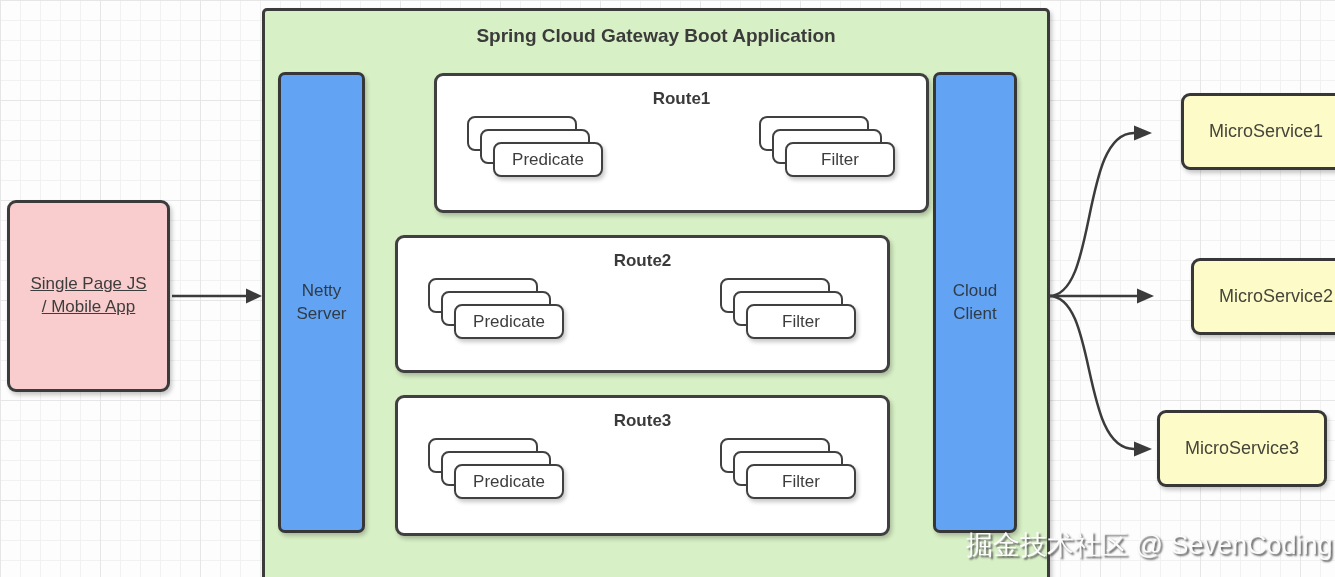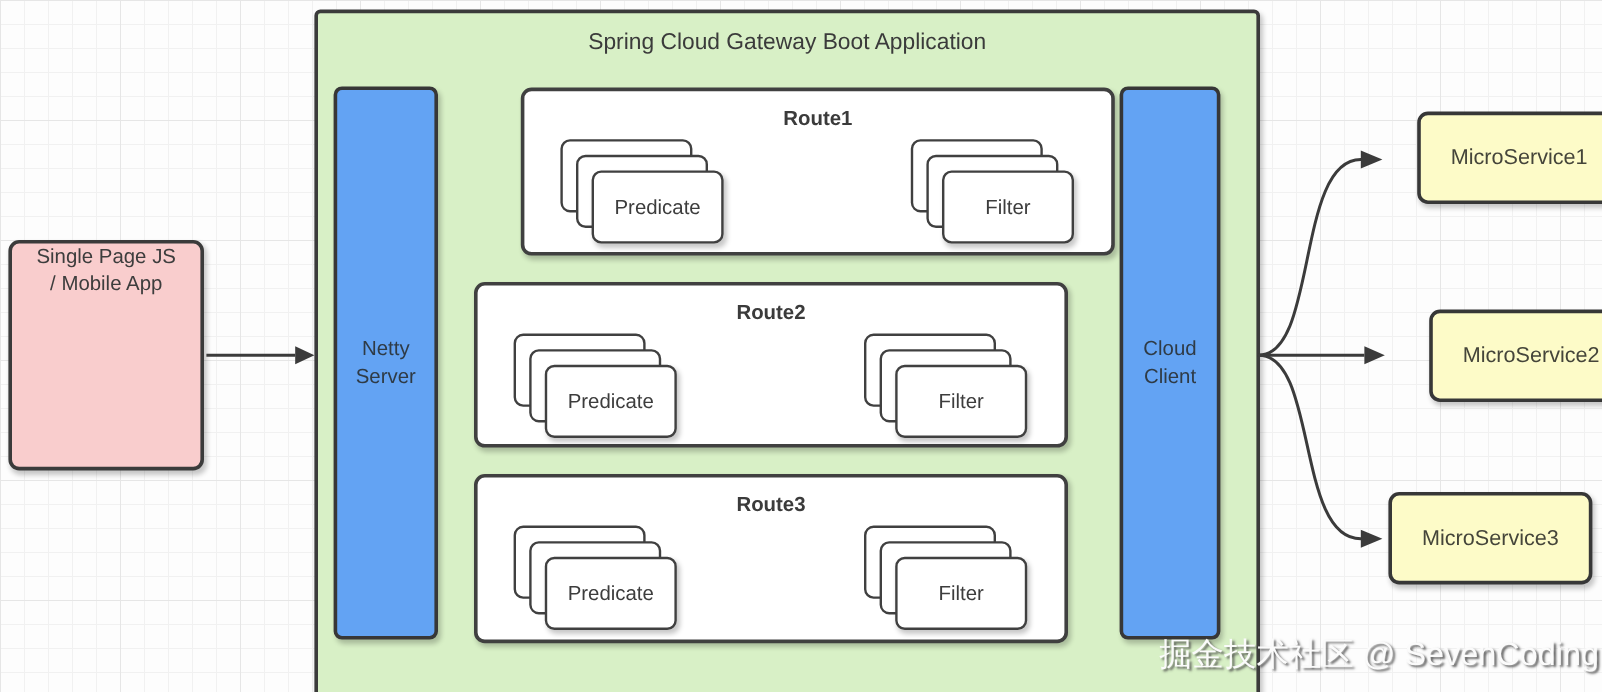--- a/index.html
+++ b/index.html
@@ -14,32 +14,32 @@
       linear-gradient(90deg,#f1f1f1 1px, transparent 1px);
     background-size:100px 100px,100px 100px,20px 20px,20px 20px;
   }
   .abs{position:absolute;box-sizing:border-box;}
   .shadow{box-shadow:2px 3px 4px rgba(0,0,0,0.22);}
 
   
   #client-box{
     left:7px;top:200px;width:163px;height:192px;
     background:#f9cdcd;border:3px solid #3b3b3b;border-radius:9px;
-    display:flex;align-items:flex-start;justify-content:center;text-align:center;
-    font-size:17px;line-height:1.35;padding:0 20px;
+    display:flex;align-items:center;justify-content:center;text-align:center;
+    font-size:17px;line-height:1.35;padding:0 20px;text-decoration:underline;
   }
 
   
   #gateway{
     left:262px;top:8px;width:788px;height:580px;
     background:#d8f0c6;border:3px solid #3b3b3b;border-radius:5px;
   }
   #gateway-title{
     left:262px;top:25px;width:788px;text-align:center;
-    font-size:19px;font-weight:normal;color:#3b3b3b;
+    font-size:19px;font-weight:bold;color:#3b3b3b;
   }
 
   
   .netty{
     top:72px;height:461px;background:#63a3f3;border:3px solid #373737;border-radius:7px;
     display:flex;align-items:center;justify-content:center;text-align:center;
     font-size:17px;line-height:1.3;color:#2f3b46;
   }
   #netty-server{left:278px;width:87px;}
   #netty-client{left:933px;width:84px;}
@@ -47,21 +47,21 @@
   
   .route{
     left:395px;width:495px;background:#ffffff;
     border:3px solid #404040;border-radius:9px;
   }
   .route-title{margin-top:13px;text-align:center;font-size:17px;font-weight:bold;color:#3b3b3b;}
   .stack{position:absolute;width:136px;height:71px;top:40px;}
   .stack-left{left:30px;}
   .stack-right{left:322px;}
   .card{
-    position:absolute;width:110px;height:61px;background:#fff;
+    position:absolute;width:110px;height:35px;background:#fff;
     border:2.5px solid #404040;border-radius:8px;box-sizing:border-box;
     display:flex;align-items:center;justify-content:center;font-size:17px;
   }
   .c1{left:0;top:0;}
   .c2{left:13px;top:13px;}
   .c3{left:26px;top:26px;box-shadow:2px 3px 4px rgba(0,0,0,0.22);}
 
   
   .micro{
     left:1157px;width:170px;height:77px;background:#fdfbc8;

